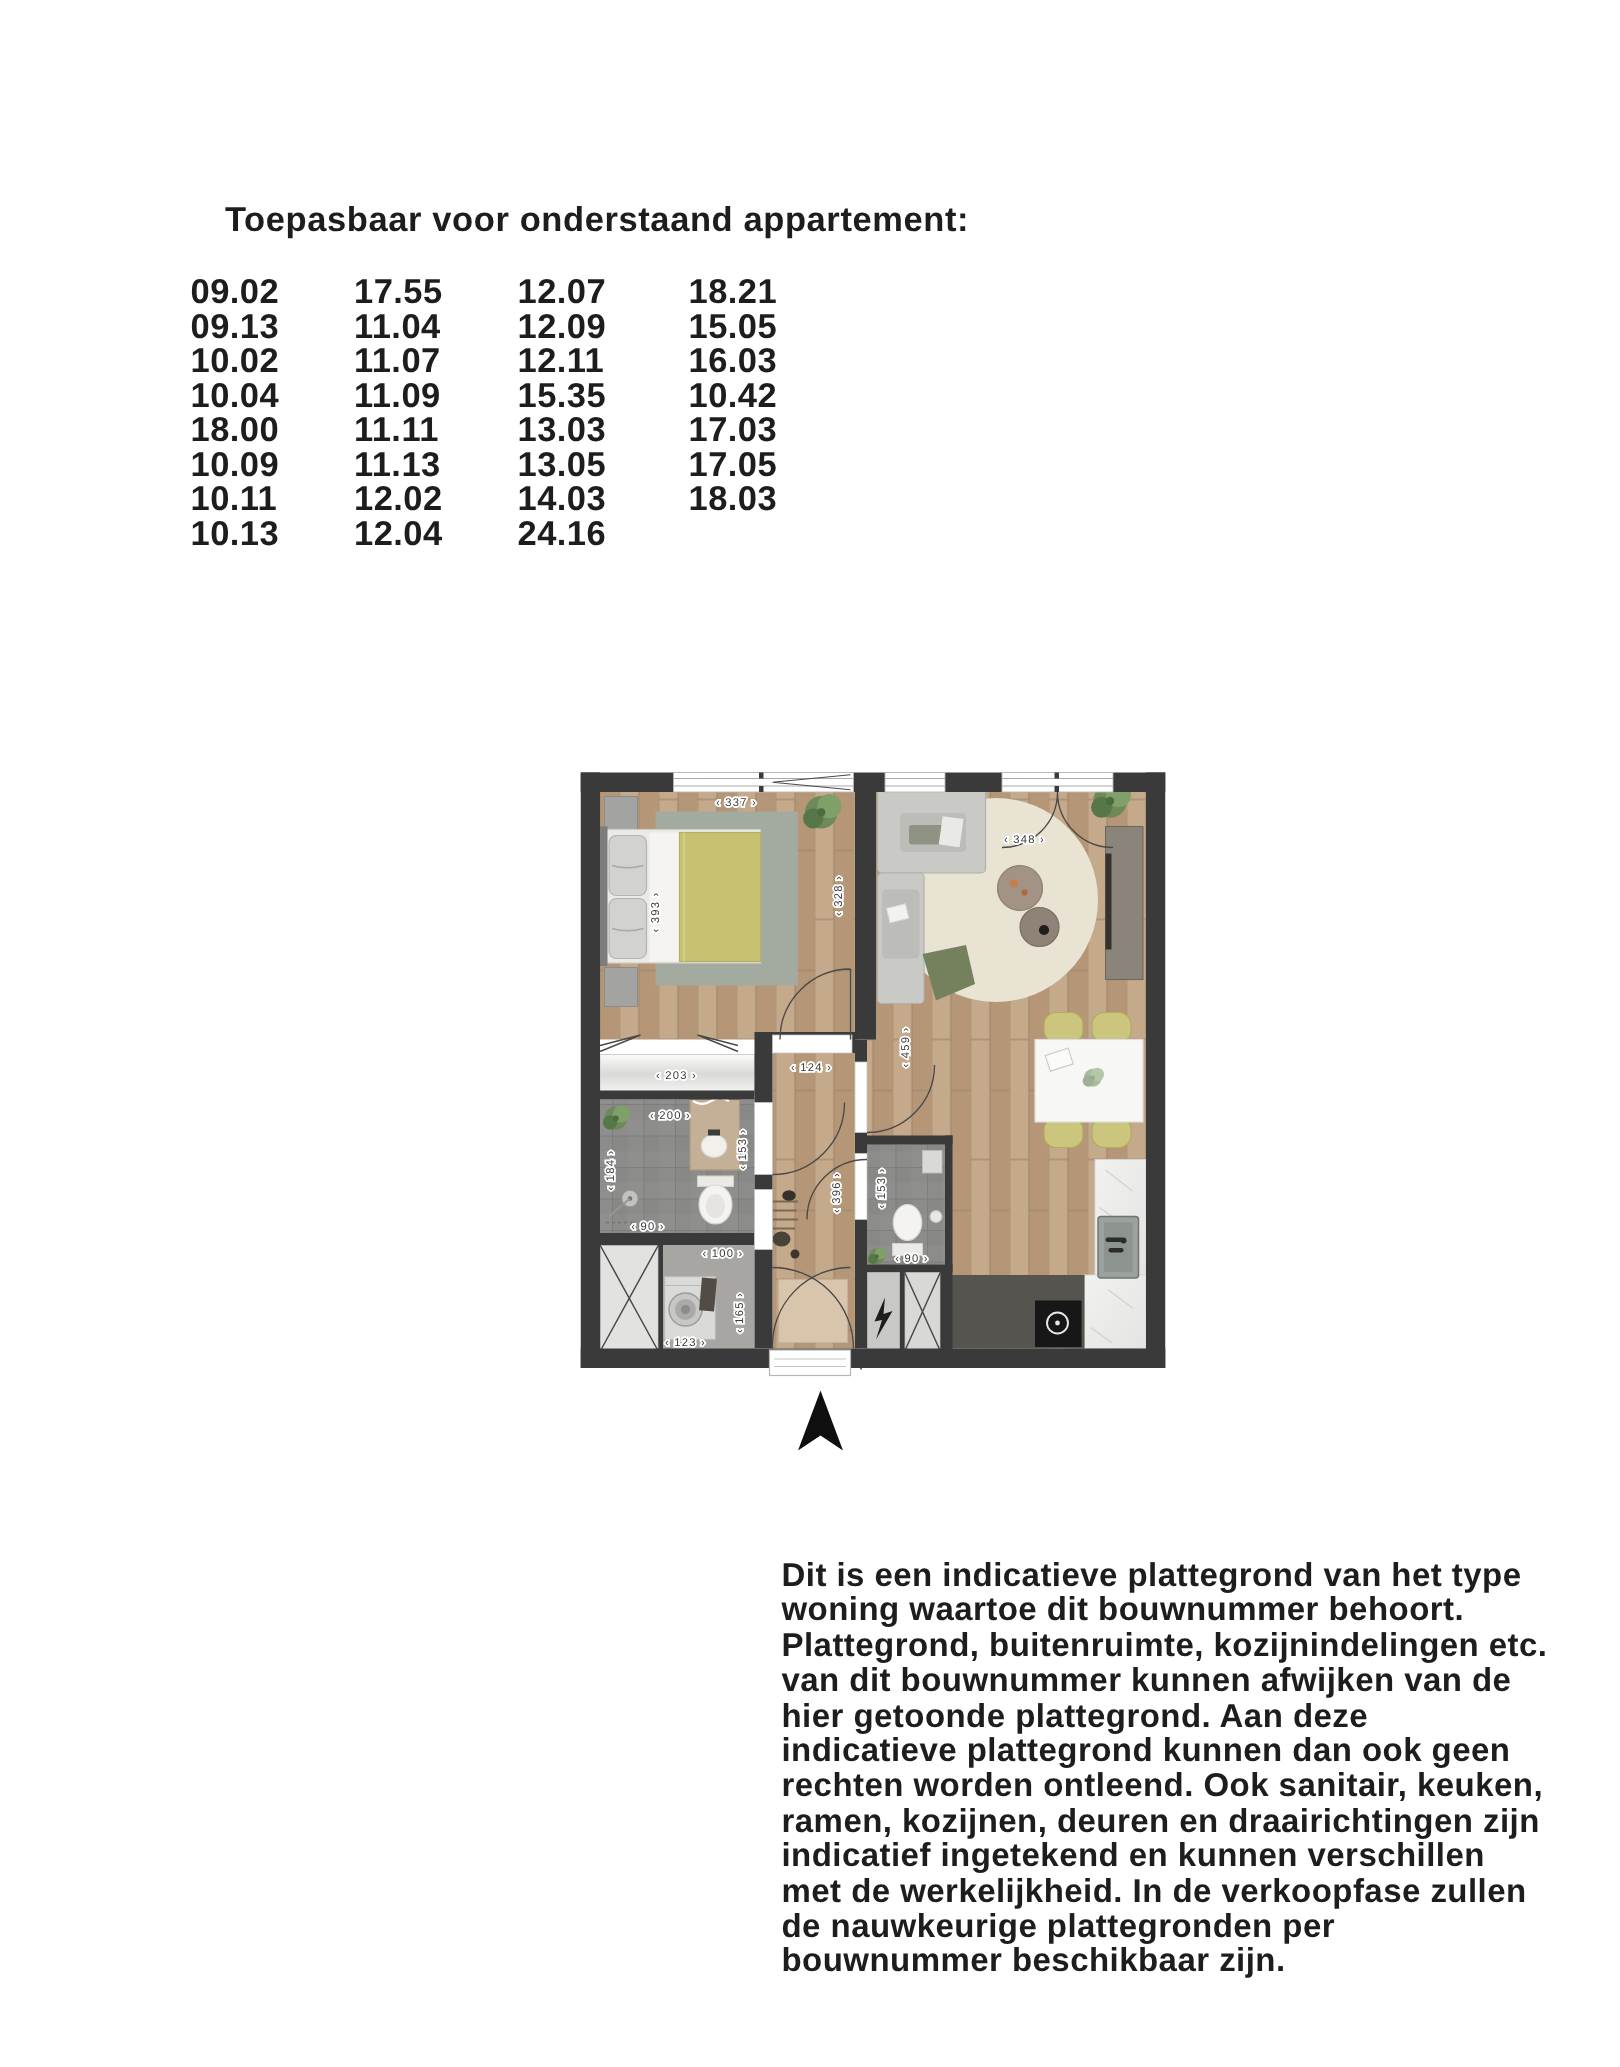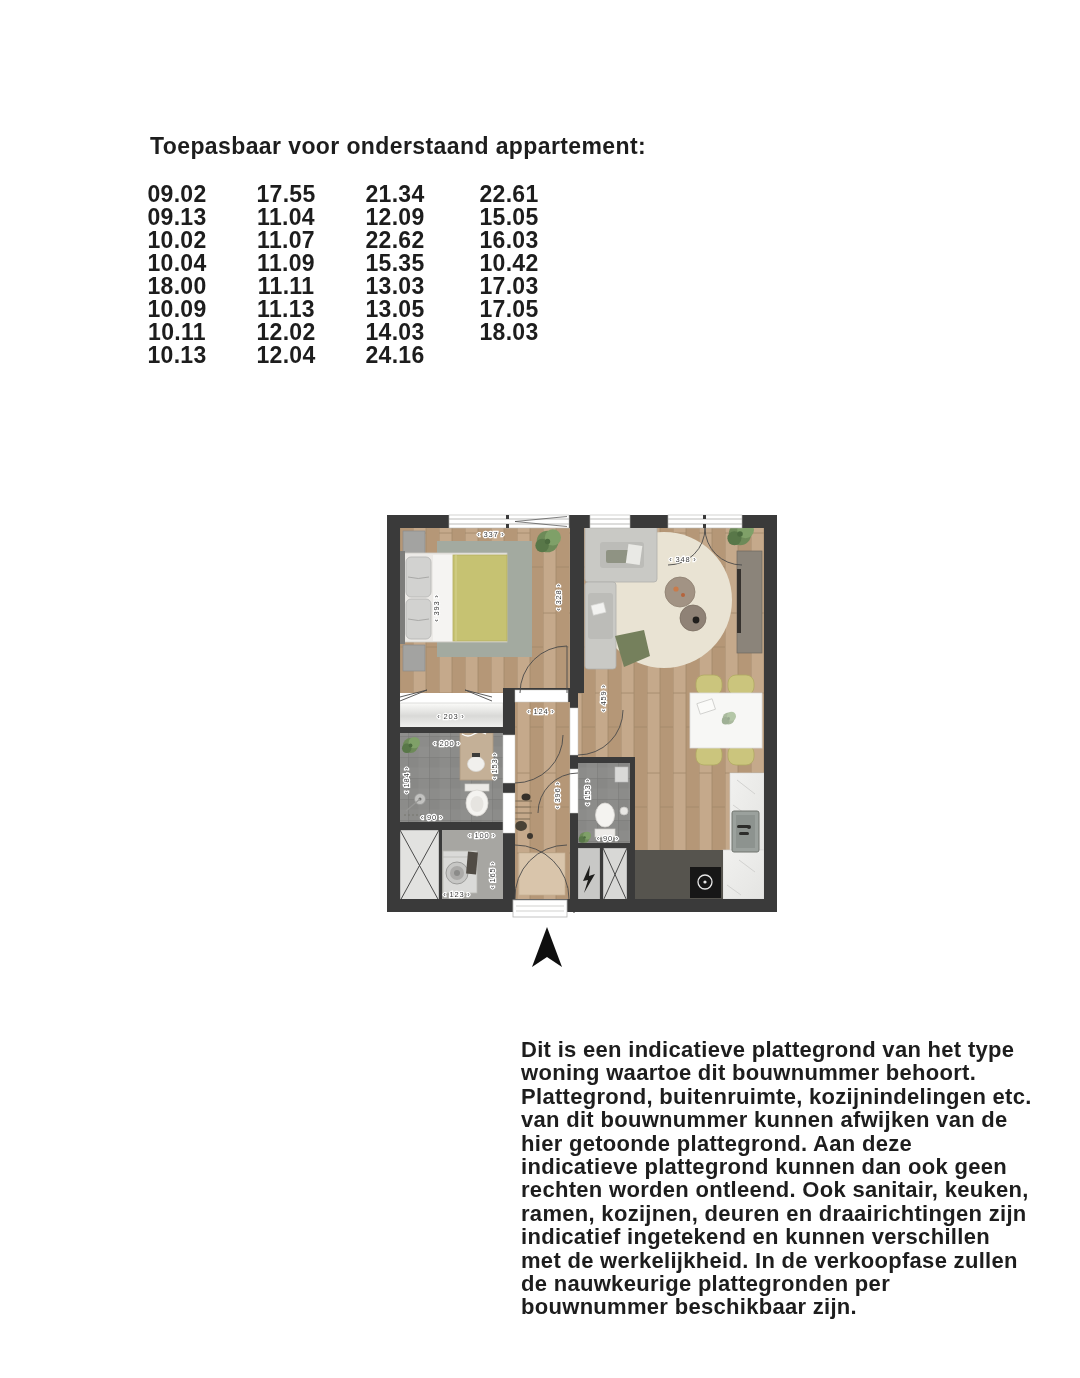--- a/index.html
+++ b/index.html
@@ -5,21 +5,21 @@
   html,body{margin:0;padding:0;background:#ffffff;}
   .page{
     position:relative;width:1080px;height:1378px;background:#ffffff;overflow:hidden;
     font-family:"Liberation Sans",sans-serif;color:#1d1d1d;margin-left:35px;
   }
   .doc-title{
     position:absolute;left:115px;top:133px;
     font-size:23px;font-weight:700;letter-spacing:.4px;white-space:nowrap;
   }
   .apt-col{
-    position:absolute;top:183px;width:100px;text-align:center;
+    position:absolute;top:183px;width:100px;text-align:left;
     font-size:23px;font-weight:700;line-height:23px;letter-spacing:.3px;
   }
   .apt-col .apt{height:23px;}
   .floorplan{position:absolute;left:352px;top:505px;width:390px;height:414px;}
   .north{position:absolute;left:497px;top:927px;width:30px;height:40px;}
   .disclaimer{
     position:absolute;left:486px;top:1038px;width:580px;
     font-size:22px;font-weight:700;line-height:23.4px;letter-spacing:.3px;
     white-space:pre-line;
   }
@@ -49,31 +49,31 @@
     <div class="apt">17.55</div>
     <div class="apt">11.04</div>
     <div class="apt">11.07</div>
     <div class="apt">11.09</div>
     <div class="apt">11.11</div>
     <div class="apt">11.13</div>
     <div class="apt">12.02</div>
     <div class="apt">12.04</div>
   </div>
   <div class="apt-col" style="left:310px">
-    <div class="apt">21.34</div>
+    <div class="apt">12.07</div>
     <div class="apt">12.09</div>
-    <div class="apt">22.62</div>
+    <div class="apt">12.11</div>
     <div class="apt">15.35</div>
     <div class="apt">13.03</div>
     <div class="apt">13.05</div>
     <div class="apt">14.03</div>
     <div class="apt">24.16</div>
   </div>
   <div class="apt-col" style="left:424px">
-    <div class="apt">22.61</div>
+    <div class="apt">18.21</div>
     <div class="apt">15.05</div>
     <div class="apt">16.03</div>
     <div class="apt">10.42</div>
     <div class="apt">17.03</div>
     <div class="apt">17.05</div>
     <div class="apt">18.03</div>
   </div>
 
   <svg class="floorplan" viewBox="0 0 390 414">
     <defs>

